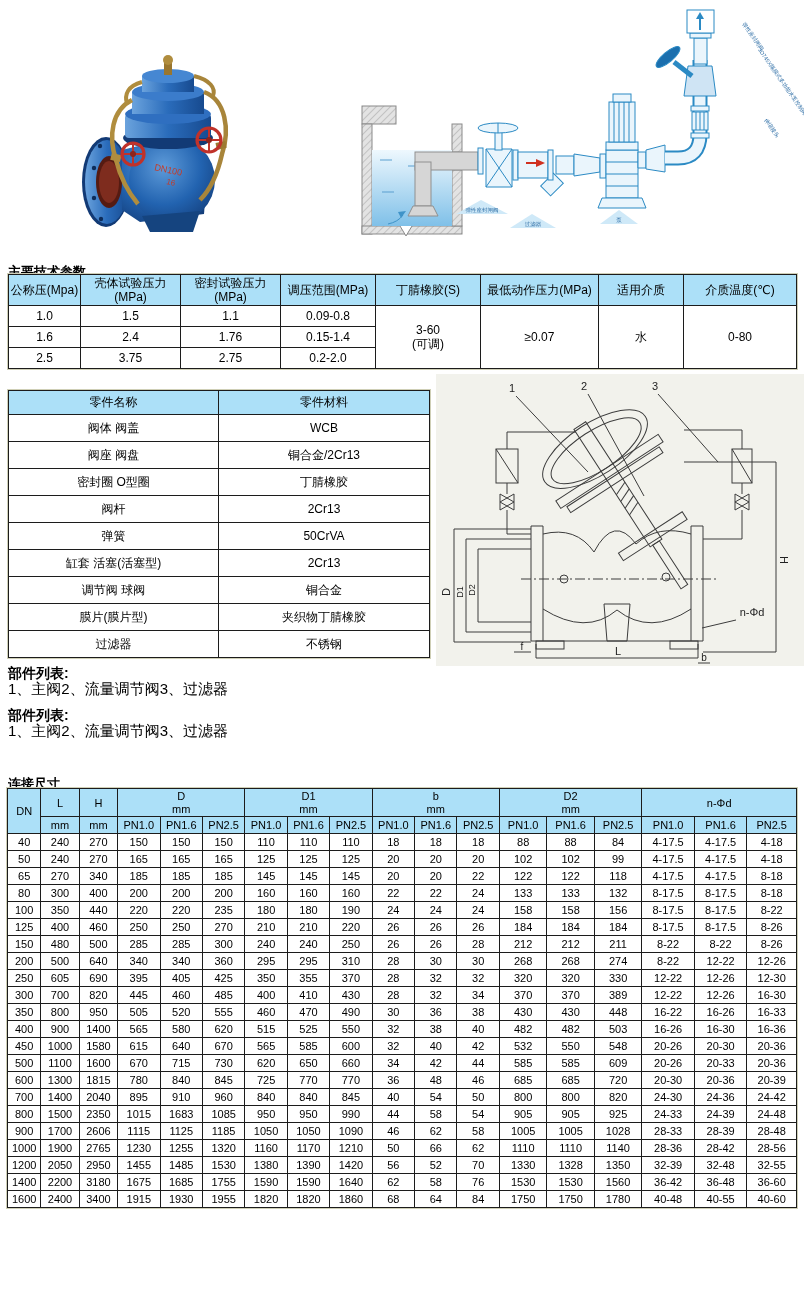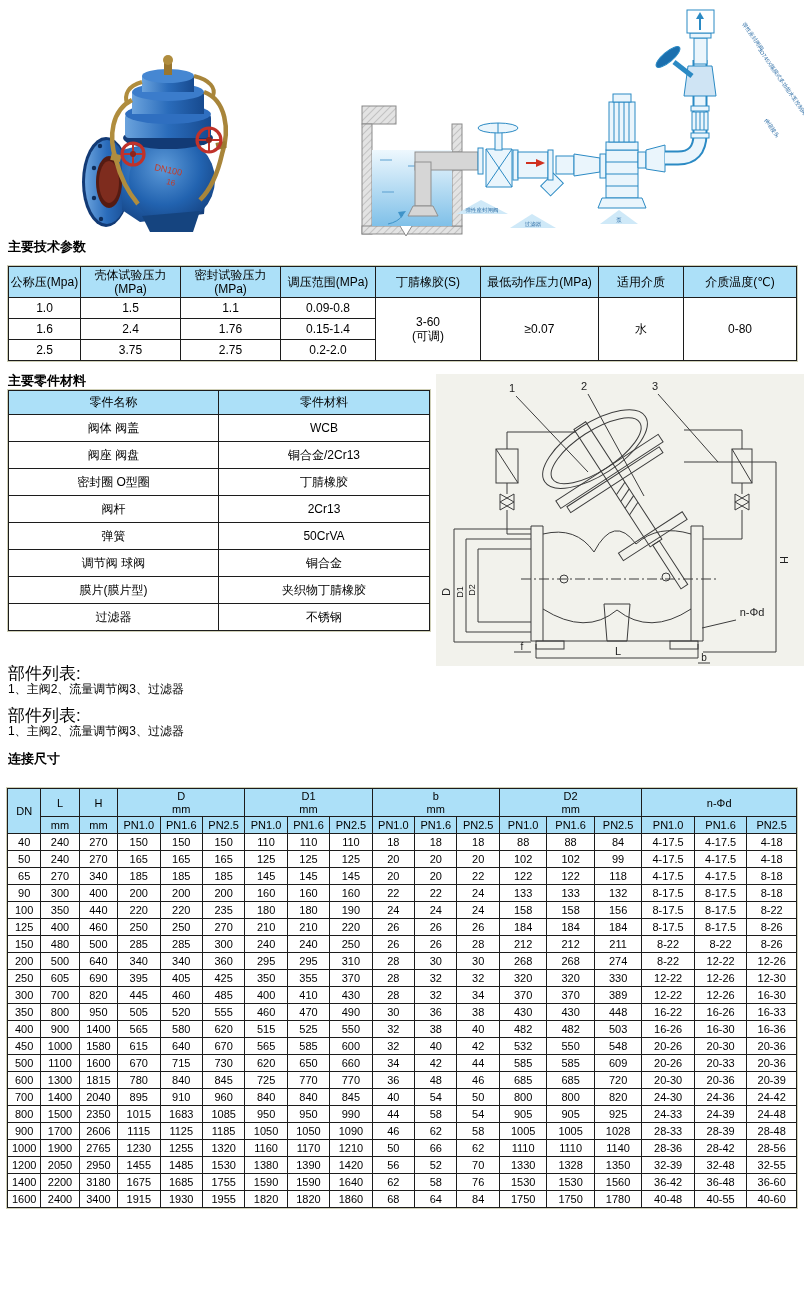--- a/index.html
+++ b/index.html
@@ -1,36 +1,36 @@
 <!DOCTYPE html>
 <html><head>
 <meta charset="utf-8">
 <style>
   html,body { margin:0; padding:0; background:#fff; }
   #page { position:relative; width:804px; height:1300px; background:#fff; overflow:hidden;
           font-family:"Liberation Sans","DejaVu Sans",sans-serif; color:#000; }
   .abs { position:absolute; }
-  .head { font-size:13px; font-weight:bold; line-height:14px; }
+  .head { font-size:13px; font-weight:bold; line-height:14px;margin-top:25px; }
   .tbl { border-collapse:collapse; table-layout:fixed; background:#fff; box-shadow:0 0 0 1px #cfcfb6; }
   .tbl th,.tbl td { border:1px solid #1c1c1c; text-align:center; vertical-align:middle; padding:0; overflow:hidden; }
   .tbl th { background:#ace0f8; font-weight:normal; }
   .tech { width:788px; font-size:12px; }
   .tech thead th { height:30px; }
   .tech td { height:20px; }
   .mats { width:421px; font-size:12px; }
   .mats th { height:23px; }
   .mats td { height:26px;margin-left:48px; }
   .dims { width:790px; font-size:11px; }
   .dims thead tr.r1 th { height:27px; }
   .dims thead tr.r2 th { height:16px; }
   .dims td { height:16px; }
   .pre { white-space:pre-line; line-height:1.2; }
   .grp div { line-height:13px; }
-  .plist .t { font-size:17px; font-weight:normal; line-height:15px; }
-  .plist .i { font-size:12px; line-height:16px; }
+  .plist .t { font-size:14px; font-weight:bold; line-height:15px; }
+  .plist .i { font-size:15px; line-height:16px; }
   svg text { font-family:"Liberation Sans","DejaVu Sans",sans-serif; }
 </style>
 </head>
 <body>
 
 <div id="page">
 
   <svg class="abs" style="left:80px;top:42px" width="160" height="195" viewBox="0 0 160 195">
     <defs>
       <radialGradient id="bodyg" cx="40%" cy="35%" r="80%">
@@ -188,21 +188,21 @@
       <path d="M240 222 L278 222 L259 208 Z" fill="#cfe9f8"></path>
       <text x="259" y="220">泵</text>
       <text x="0" y="0" transform="translate(382 22) rotate(55)" text-anchor="start">弹性座封闸阀</text>
       <text x="0" y="0" transform="translate(398 48) rotate(55)" text-anchor="start">JD745X隔膜式多功能水泵控制阀</text>
       <text x="0" y="0" transform="translate(404 118) rotate(55)" text-anchor="start">伸缩接头</text>
     </g>
   </svg>
 
   <div class="abs head" style="left:8px;top:240px">主要技术参数</div>
 
-  <table class="tbl tech abs" style="left:8px;top:266px">
+  <table class="tbl tech abs" style="left:8px;top:274px">
     <colgroup>
       <col style="width:72px">
         <col style="width:100px">
         <col style="width:100px">
         <col style="width:95px">
       <col style="width:105px">
         <col style="width:118px">
         <col style="width:85px">
         <col style="width:113px">
     </colgroup>
@@ -273,20 +273,24 @@
           <td>密封圈 O型圈</td>
           <td>丁腈橡胶</td>
         </tr>
         <tr>
           <td>阀杆</td>
           <td>2Cr13</td>
         </tr>
         <tr>
           <td>弹簧</td>
           <td>50CrVA</td>
+        </tr>
+        <tr>
+          <td>缸套 活塞(活塞型)</td>
+          <td>2Cr13</td>
         </tr>
         <tr>
           <td>调节阀 球阀</td>
           <td>铜合金</td>
         </tr>
         <tr>
           <td>膜片(膜片型)</td>
           <td>夹织物丁腈橡胶</td>
         </tr>
         <tr>
@@ -511,21 +515,21 @@
           <td>20</td>
           <td>22</td>
           <td>122</td>
           <td>122</td>
           <td>118</td>
           <td>4-17.5</td>
           <td>4-17.5</td>
           <td>8-18</td>
         </tr>
         <tr>
-          <td>90</td>
+          <td>80</td>
           <td>300</td>
           <td>400</td>
           <td>200</td>
           <td>200</td>
           <td>200</td>
           <td>160</td>
           <td>160</td>
           <td>160</td>
           <td>22</td>
           <td>22</td>

